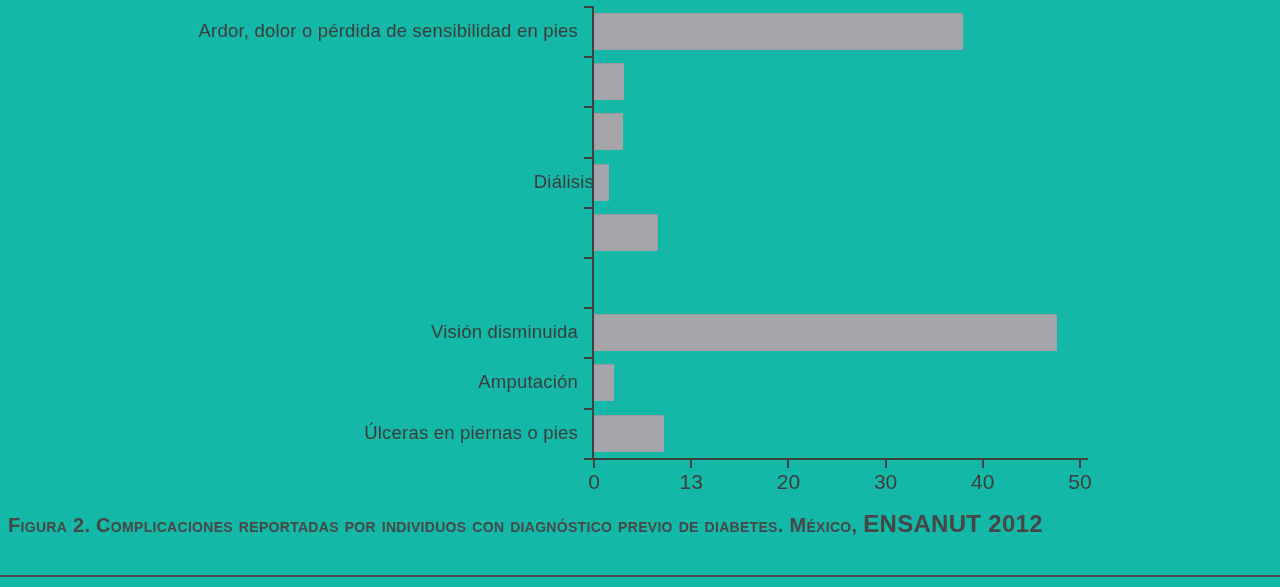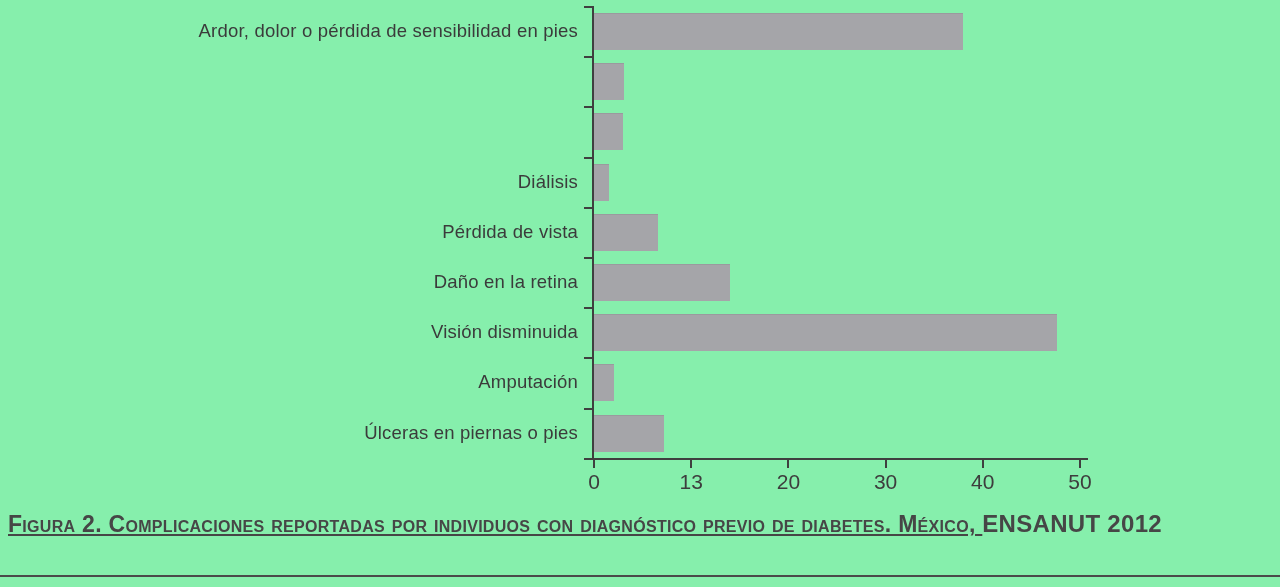--- a/index.html
+++ b/index.html
@@ -1,20 +1,20 @@
 <!DOCTYPE html>
 <html><head>
 <meta charset="utf-8">
 <style>
   html, body { margin: 0; padding: 0; background: #ffffff; }
   .screen {
     position: relative;
     width: 1280px;
     height: 587px;
-    background: #86efac;
+    background: #14b8a6;
     font-family: "Liberation Sans", sans-serif;
     overflow: hidden;
   }
   .chart { position: absolute; left: 0; top: 0; width: 1280px; height: 500px; }
   .y-axis {
     position: absolute; width: 2px; background: #3f3f3f;
   }
   .x-axis {
     position: absolute; height: 2px; background: #3f3f3f;
   }
@@ -37,21 +37,21 @@
   }
   .xtick-label {
     position: absolute; transform: translateX(-50%);
     font-size: 21px; color: #3d3d3d; white-space: nowrap;
   }
   .caption {
     position: absolute; left: 8px; top: 510px; width: 1264px;
     color: #464646; white-space: nowrap;
   }
   .caption .cap-main {
-    font-variant: small-caps; font-weight: bold; font-size: 23px; letter-spacing: 0.3px; text-decoration: underline;
+    font-variant: small-caps; font-weight: bold; font-size: 20px; letter-spacing: 0.3px;
   }
   .caption .cap-source {
     font-weight: bold; font-size: 24px; letter-spacing: 0.3px;
   }
   .bottom-rule {
     position: absolute; left: 0; top: 575px; width: 1280px; height: 2px;
     background: #4a4a4a;
   }
 </style>
 </head>
@@ -65,30 +65,25 @@
         <div class="row-label" style="color: rgb(59, 59, 59);">Ardor, dolor o pérdida de sensibilidad en pies</div>
         <div class="bar" style="left: 594px; top: 7.1px; height: 36px; width: 369.36px; background: rgb(165, 165, 169);"></div>
       </div>
       <div class="row" style="top: 56.2px; height: 50.2px; width: 1280px;">
         <div class="bar" style="left: 594px; top: 7.1px; height: 36px; width: 30.132px; background: rgb(165, 165, 169);"></div>
       </div>
       <div class="row" style="top: 106.4px; height: 50.2px; width: 1280px;">
         <div class="bar" style="left: 594px; top: 7.1px; height: 36px; width: 29.16px; background: rgb(165, 165, 169);"></div>
       </div>
       <div class="row" style="top: 156.6px; height: 50.2px; width: 1280px;">
-        <div class="row-label" style="color: rgb(59, 59, 59);">Diálisis</div>
+        <div class="row-label" style="color: rgb(59, 59, 59); margin-left: 16px;">Diálisis</div>
         <div class="bar" style="left: 594px; top: 7.1px; height: 36px; width: 14.58px; background: rgb(165, 165, 169);"></div>
       </div>
       <div class="row" style="top: 206.8px; height: 50.2px; width: 1280px;">
-        <div class="row-label" style="color: rgb(59, 59, 59);">Pérdida de vista</div>
         <div class="bar" style="left: 594px; top: 7.1px; height: 36px; width: 64.152px; background: rgb(165, 165, 169);"></div>
-      </div>
-      <div class="row" style="top: 257px; height: 50.2px; width: 1280px;">
-        <div class="row-label" style="color: rgb(59, 59, 59);">Daño en la retina</div>
-        <div class="bar" style="left: 594px; top: 7.1px; height: 36px; width: 136.08px; background: rgb(165, 165, 169);"></div>
       </div>
       <div class="row" style="top: 307.2px; height: 50.2px; width: 1280px;">
         <div class="row-label" style="color: rgb(59, 59, 59);">Visión disminuida</div>
         <div class="bar" style="left: 594px; top: 7.1px; height: 36px; width: 462.672px; background: rgb(165, 165, 169);"></div>
       </div>
       <div class="row" style="top: 357.4px; height: 50.2px; width: 1280px;">
         <div class="row-label" style="color: rgb(59, 59, 59);">Amputación</div>
         <div class="bar" style="left: 594px; top: 7.1px; height: 36px; width: 20.412px; background: rgb(165, 165, 169);"></div>
       </div>
       <div class="row" style="top: 407.6px; height: 50.2px; width: 1188px;">

